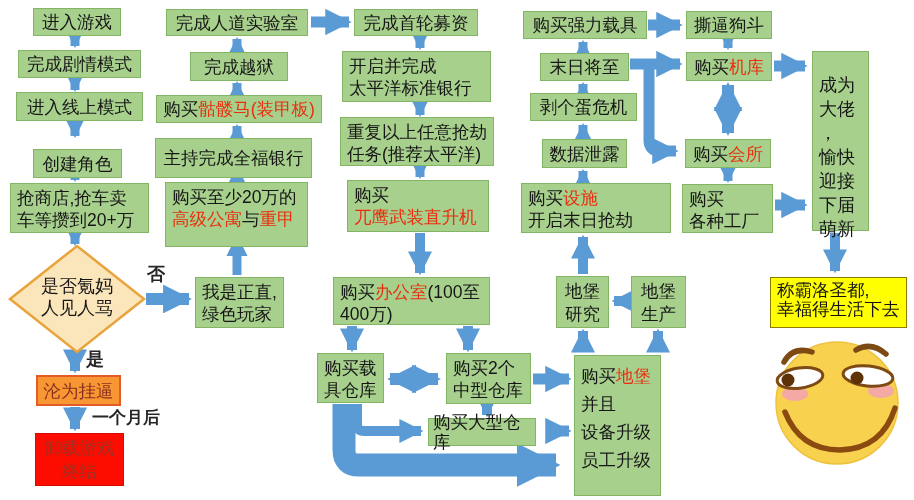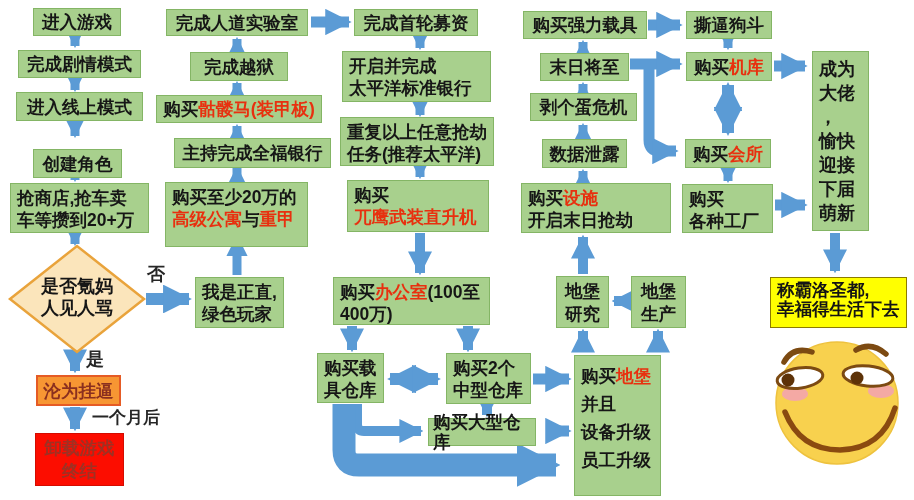--- a/index.html
+++ b/index.html
@@ -1,20 +1,20 @@
 <!DOCTYPE html>
 <html><head>
 <meta charset="utf-8">
 <style>
   html,body{margin:0;padding:0;background:#fff;}
   .stage{position:relative;width:914px;height:500px;background:#ffffff;overflow:hidden;
          font-family:"Liberation Sans","DejaVu Sans",sans-serif;}
   .stage svg{position:absolute;left:0;top:0;}
   .node{position:absolute;background:#a8d08d;border:1px solid #84b565;color:#161616;
-        font-weight:700;font-size:17.5px;box-sizing:border-box;white-space:pre-line;}
+        font-weight:400;font-size:17.5px;box-sizing:border-box;white-space:pre-line;}
   .one{display:flex;align-items:center;justify-content:center;line-height:20px;padding:0 4px;}
   .multi{display:block;line-height:22px;padding:3px 6px;}
   .tc{text-align:center;}
   .red{color:#e8300f;}
   .orange{background:#f79633;border:2px solid #e55b25;color:#8a2f1f;}
   .redbox{background:#fc0d00;border-color:#d40c00;color:#9e3123;}
   .yellow{background:#ffff00;border:1.5px solid #8c7b00;color:#141414;}
   .plain{background:transparent;border:none;}
   .lbl{position:absolute;color:#262626;font-weight:700;font-size:18px;background:transparent;}
 </style>
@@ -114,21 +114,21 @@
   <div class="lbl" style="left:92px;top:406px;font-size:17px">一个月后</div>
   <div class="node one orange" style="left:36px;top:375px;width:85px;height:31px">沦为挂逼</div>
   <div class="node multi tc redbox" style="left:35px;top:433px;width:89px;height:53px;line-height:23px">卸载游戏
 终结</div>
   <div class="node multi" style="left:195px;top:277px;width:89px;height:51px">我是正直,
 绿色玩家</div>
 
   <div class="node one" style="left:166px;top:9px;width:142px;height:27px">完成人道实验室</div>
   <div class="node one" style="left:190px;top:52px;width:98px;height:29px">完成越狱</div>
   <div class="node one" style="left:156px;top:95px;width:166px;height:28px"><span>购买</span><span class="red">骷髅马(装甲板)</span></div>
-  <div class="node one" style="left:174px;top:138px;width:157px;height:30px">主持完成全福银行</div>
+  <div class="node one" style="left:155px;top:138px;width:157px;height:40px">主持完成全福银行</div>
   <div class="node multi" style="left:165px;top:182px;width:143px;height:65px"><span>购买至少20万的
 </span><span class="red">高级公寓</span><span>与</span><span class="red">重甲</span></div>
 
   <div class="node one" style="left:354px;top:9px;width:124px;height:27px">完成首轮募资</div>
   <div class="node multi" style="left:342px;top:51px;width:149px;height:51px">开启并完成
 太平洋标准银行</div>
   <div class="node multi" style="left:340px;top:117px;width:154px;height:49px">重复以上任意抢劫
 任务(推荐太平洋)</div>
   <div class="node multi" style="left:347px;top:180px;width:142px;height:52px"><span>购买
 </span><span class="red">兀鹰武装直升机</span></div>
@@ -154,21 +154,21 @@
   <div class="node one" style="left:542px;top:139px;width:85px;height:29px">数据泄露</div>
   <div class="node multi" style="left:521px;top:183px;width:150px;height:50px"><span>购买</span><span class="red">设施</span><span>
 开启末日抢劫</span></div>
 
   <div class="node one" style="left:686px;top:11px;width:86px;height:28px">撕逼狗斗</div>
   <div class="node one" style="left:686px;top:52px;width:86px;height:29px"><span>购买</span><span class="red">机库</span></div>
   <div class="node one" style="left:685px;top:139px;width:86px;height:29px"><span>购买</span><span class="red">会所</span></div>
   <div class="node multi" style="left:682px;top:184px;width:91px;height:49px">购买
 各种工厂</div>
 
-  <div class="node multi" style="left:812px;top:51px;width:57px;height:180px;line-height:24px;padding:5px 6px;font-size:18px">成为
+  <div class="node multi" style="left:812px;top:51px;width:57px;height:180px;line-height:24px;padding:21px 6px;font-size:18px">成为
 大佬
 ，
 愉快
 迎接
 下届
 萌新</div>
   <div class="node multi yellow" style="left:770px;top:277px;width:137px;height:51px;line-height:19px">称霸洛圣都,
 幸福得生活下去</div>
 
 </div>

